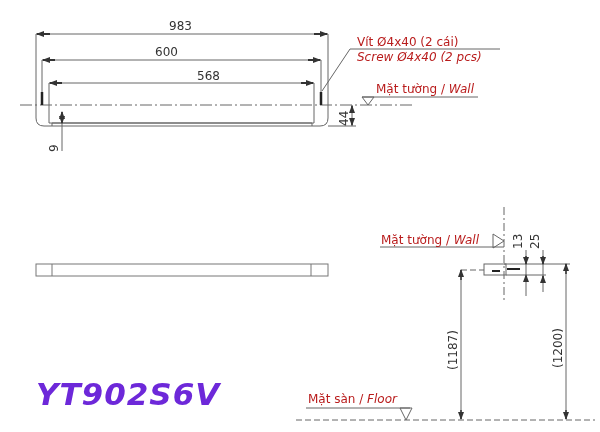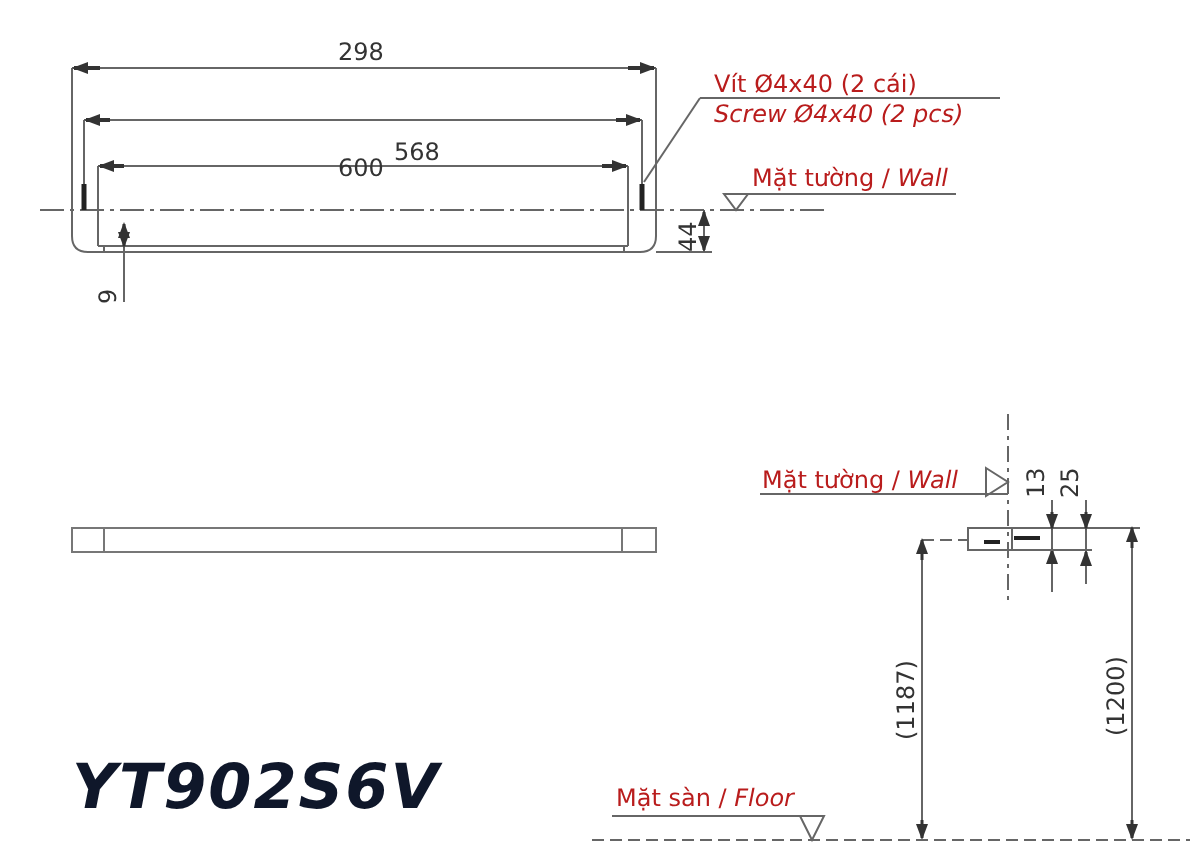--- a/index.html
+++ b/index.html
@@ -4,21 +4,21 @@
 <style>
   html, body { margin: 0; padding: 0; background: #ffffff; }
   body { width: 600px; height: 432px; position: relative; overflow: hidden;
          font-family: "DejaVu Sans", sans-serif; color: #333; }
   svg.drawing { position: absolute; left: 0; top: 0; }
   .lbl { position: absolute; font-size: 12px; color: #b91c1c; white-space: nowrap; line-height: 14px; }
   .lbl i { font-style: italic; }
   .dim { position: absolute; font-size: 12px; color: #333; white-space: nowrap; line-height: 12px; }
   .vert { transform: rotate(-90deg); transform-origin: left top; }
   .model { position: absolute; left: 36px; top: 376px; font-size: 31px; font-weight: bold;
-           font-style: italic; color: #0f172a; letter-spacing: 1px; font-family: "DejaVu Sans", sans-serif; }
+           font-style: italic; color: #6d28d9; letter-spacing: 1px; font-family: "DejaVu Sans", sans-serif; }
 </style>
 </head>
 <body>
 
 <svg class="drawing" width="600" height="432" viewBox="0 0 600 432" xmlns="http://www.w3.org/2000/svg">
   <defs>
     <marker id="arr" markerWidth="8" markerHeight="6" refX="7" refY="3" orient="auto-start-reverse" markerUnits="userSpaceOnUse">
       <path d="M0,0 L8,3 L0,6 Z" fill="#333"></path>
     </marker>
   </defs>
@@ -103,22 +103,22 @@
     <line x1="566" y1="264" x2="566" y2="419"></line>
     <line x1="566" y1="264" x2="566" y2="274" stroke="#333" stroke-width="1.5" marker-start="url(#arr)"></line>
     <line x1="566" y1="410" x2="566" y2="419" stroke="#333" stroke-width="1.5" marker-end="url(#arr)"></line>
 
     <line x1="296" y1="420" x2="595" y2="420" stroke-dasharray="6,3"></line>
     <line x1="306" y1="408" x2="410" y2="408"></line>
     <path d="M400,408 L412,408 L406,420 Z"></path>
   </g>
 </svg>
 
-<div class="dim" style="left:169px; top:20px;">298</div>
-<div class="dim" style="left:169px; top:46px;margin-top:32px;">600</div>
+<div class="dim" style="left:169px; top:20px;">983</div>
+<div class="dim" style="left:155px; top:46px;">600</div>
 <div class="dim" style="left:169px; top:70px;margin-left:28px;">568</div>
 <div class="dim vert" style="left:338px; top:126px;">44</div>
 <div class="dim vert" style="left:48px; top:152px;">9</div>
 
 <div class="lbl" style="left:357px; top:35px;">Vít Ø4x40 (2 cái)</div>
 <div class="lbl" style="left:357px; top:50px;text-align:center;"><i>Screw Ø4x40 (2 pcs)</i></div>
 <div class="lbl" style="left:376px; top:82px;"><span>Mặt tường / </span><i>Wall</i></div>
 
 <div class="lbl" style="left:381px; top:233px;"><span>Mặt tường / </span><i>Wall</i></div>
 <div class="dim vert" style="left:512px; top:249px;">13</div>

